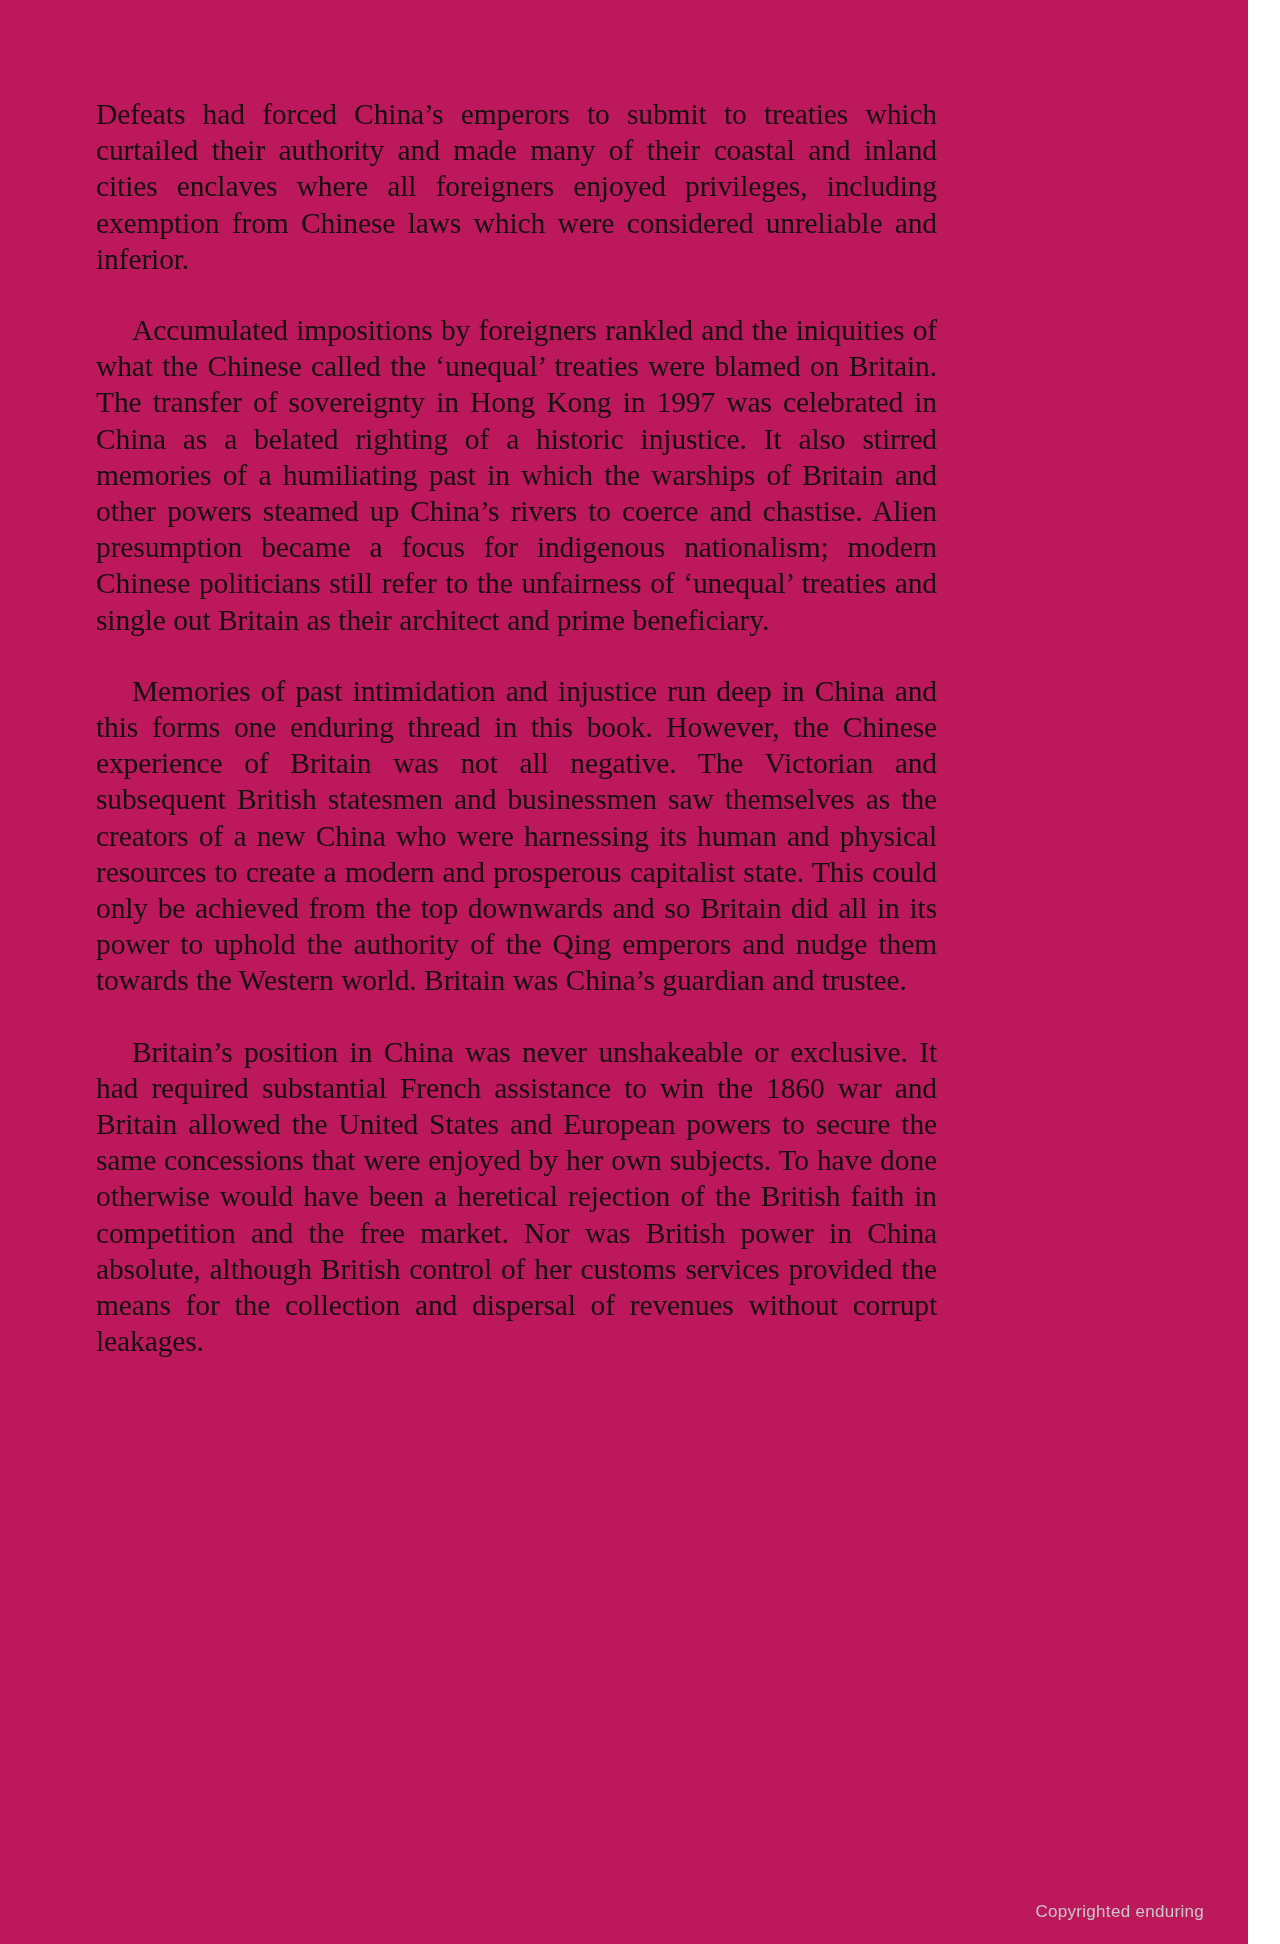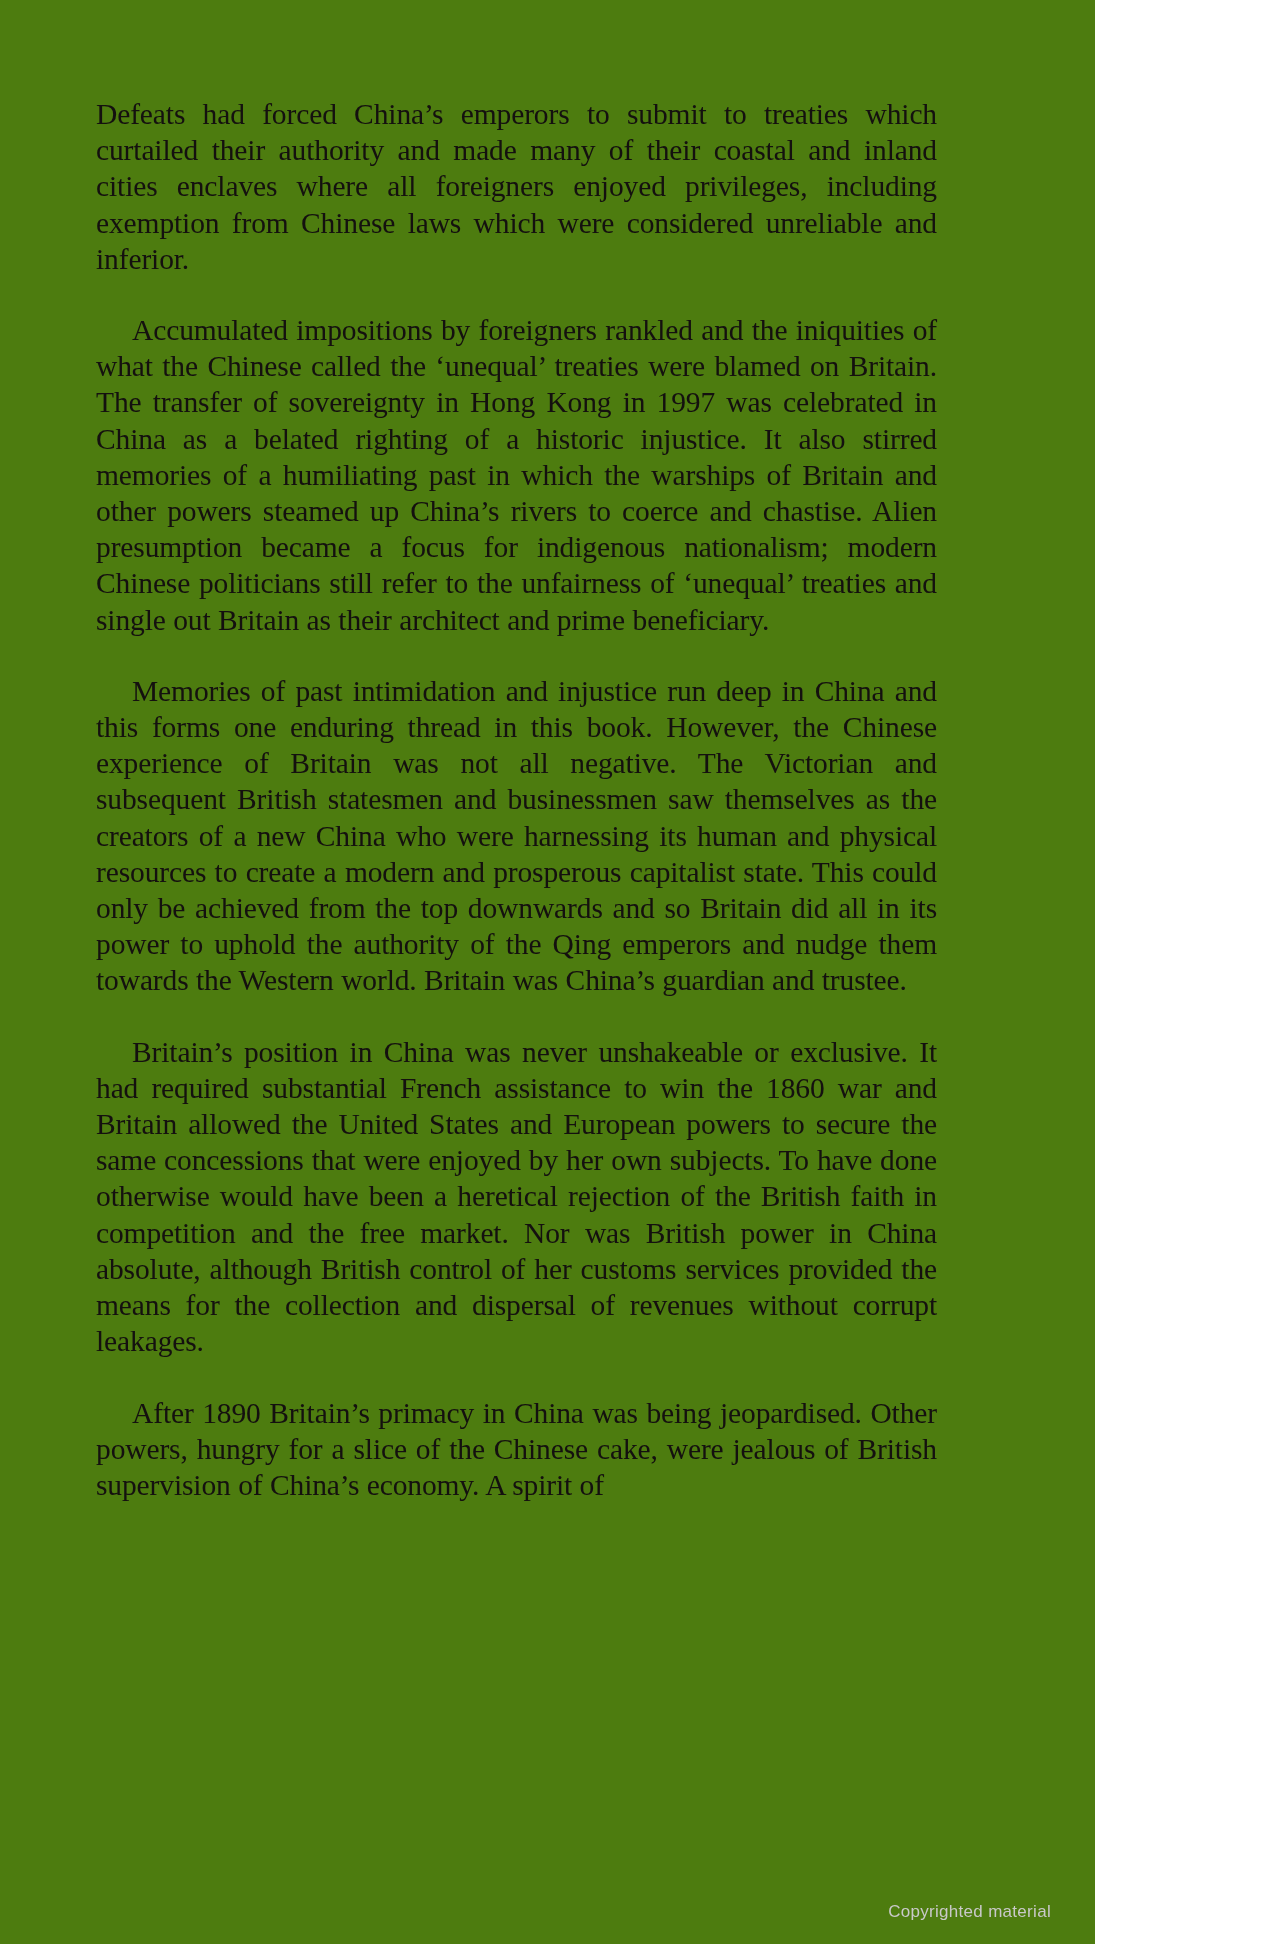--- a/index.html
+++ b/index.html
@@ -10,23 +10,23 @@
   body {
     width: 1280px;
     height: 1944px;
     position: relative;
     font-family: "Liberation Serif", "DejaVu Serif", serif;
     overflow: hidden;
   }
   .page {
     position: absolute;
     top: 0; left: 0;
-    width: 1095px;
+    width: 1248px;
     height: 1944px;
-    background: #4d7c0f;
+    background: #be185d;
   }
   .text-column {
     position: absolute;
     left: 96px;
     top: 96px;
     width: 841px;
   }
   p.para {
     margin: 0;
     padding: 0;
@@ -58,18 +58,17 @@
 </head>
 <body>
 
 <div class="page">
 
   <div class="text-column">
     <p class="para">Defeats had forced China’s emperors to submit to treaties which curtailed their authority and made many of their coastal and inland cities enclaves where all foreigners enjoyed privileges, including exemption from Chinese laws which were considered unreliable and inferior.</p>
     <p class="para indent">Accumulated impositions by foreigners rankled and the iniquities of what the Chinese called the ‘unequal’ treaties were blamed on Britain. The transfer of sovereignty in Hong Kong in 1997 was celebrated in China as a belated righting of a historic injustice. It also stirred memories of a humiliating past in which the warships of Britain and other powers steamed up China’s rivers to coerce and chastise. Alien presumption became a focus for indigenous nationalism; modern Chinese politicians still refer to the unfairness of ‘unequal’ treaties and single out Britain as their architect and prime beneficiary.</p>
     <p class="para indent">Memories of past intimidation and injustice run deep in China and this forms one enduring thread in this book. However, the Chinese experience of Britain was not all negative. The Victorian and subsequent British statesmen and businessmen saw themselves as the creators of a new China who were harnessing its human and physical resources to create a modern and prosperous capitalist state. This could only be achieved from the top downwards and so Britain did all in its power to uphold the authority of the Qing emperors and nudge them towards the Western world. Britain was China’s guardian and trustee.</p>
     <p class="para indent">Britain’s position in China was never unshakeable or exclusive. It had required substantial French assistance to win the 1860 war and Britain allowed the United States and European powers to secure the same concessions that were enjoyed by her own subjects. To have done otherwise would have been a heretical rejection of the British faith in competition and the free market. Nor was British power in China absolute, although British control of her customs services provided the means for the collection and dispersal of revenues without corrupt leakages.</p>
-    <p class="para indent">After 1890 Britain’s primacy in China was being jeopardised. Other powers, hungry for a slice of the Chinese cake, were jealous of British supervision of China’s economy. A spirit of</p>
   </div>
 
-  <div class="footer-note">Copyrighted material</div>
+  <div class="footer-note">Copyrighted enduring</div>
 
 </div>
 
 </body></html>

